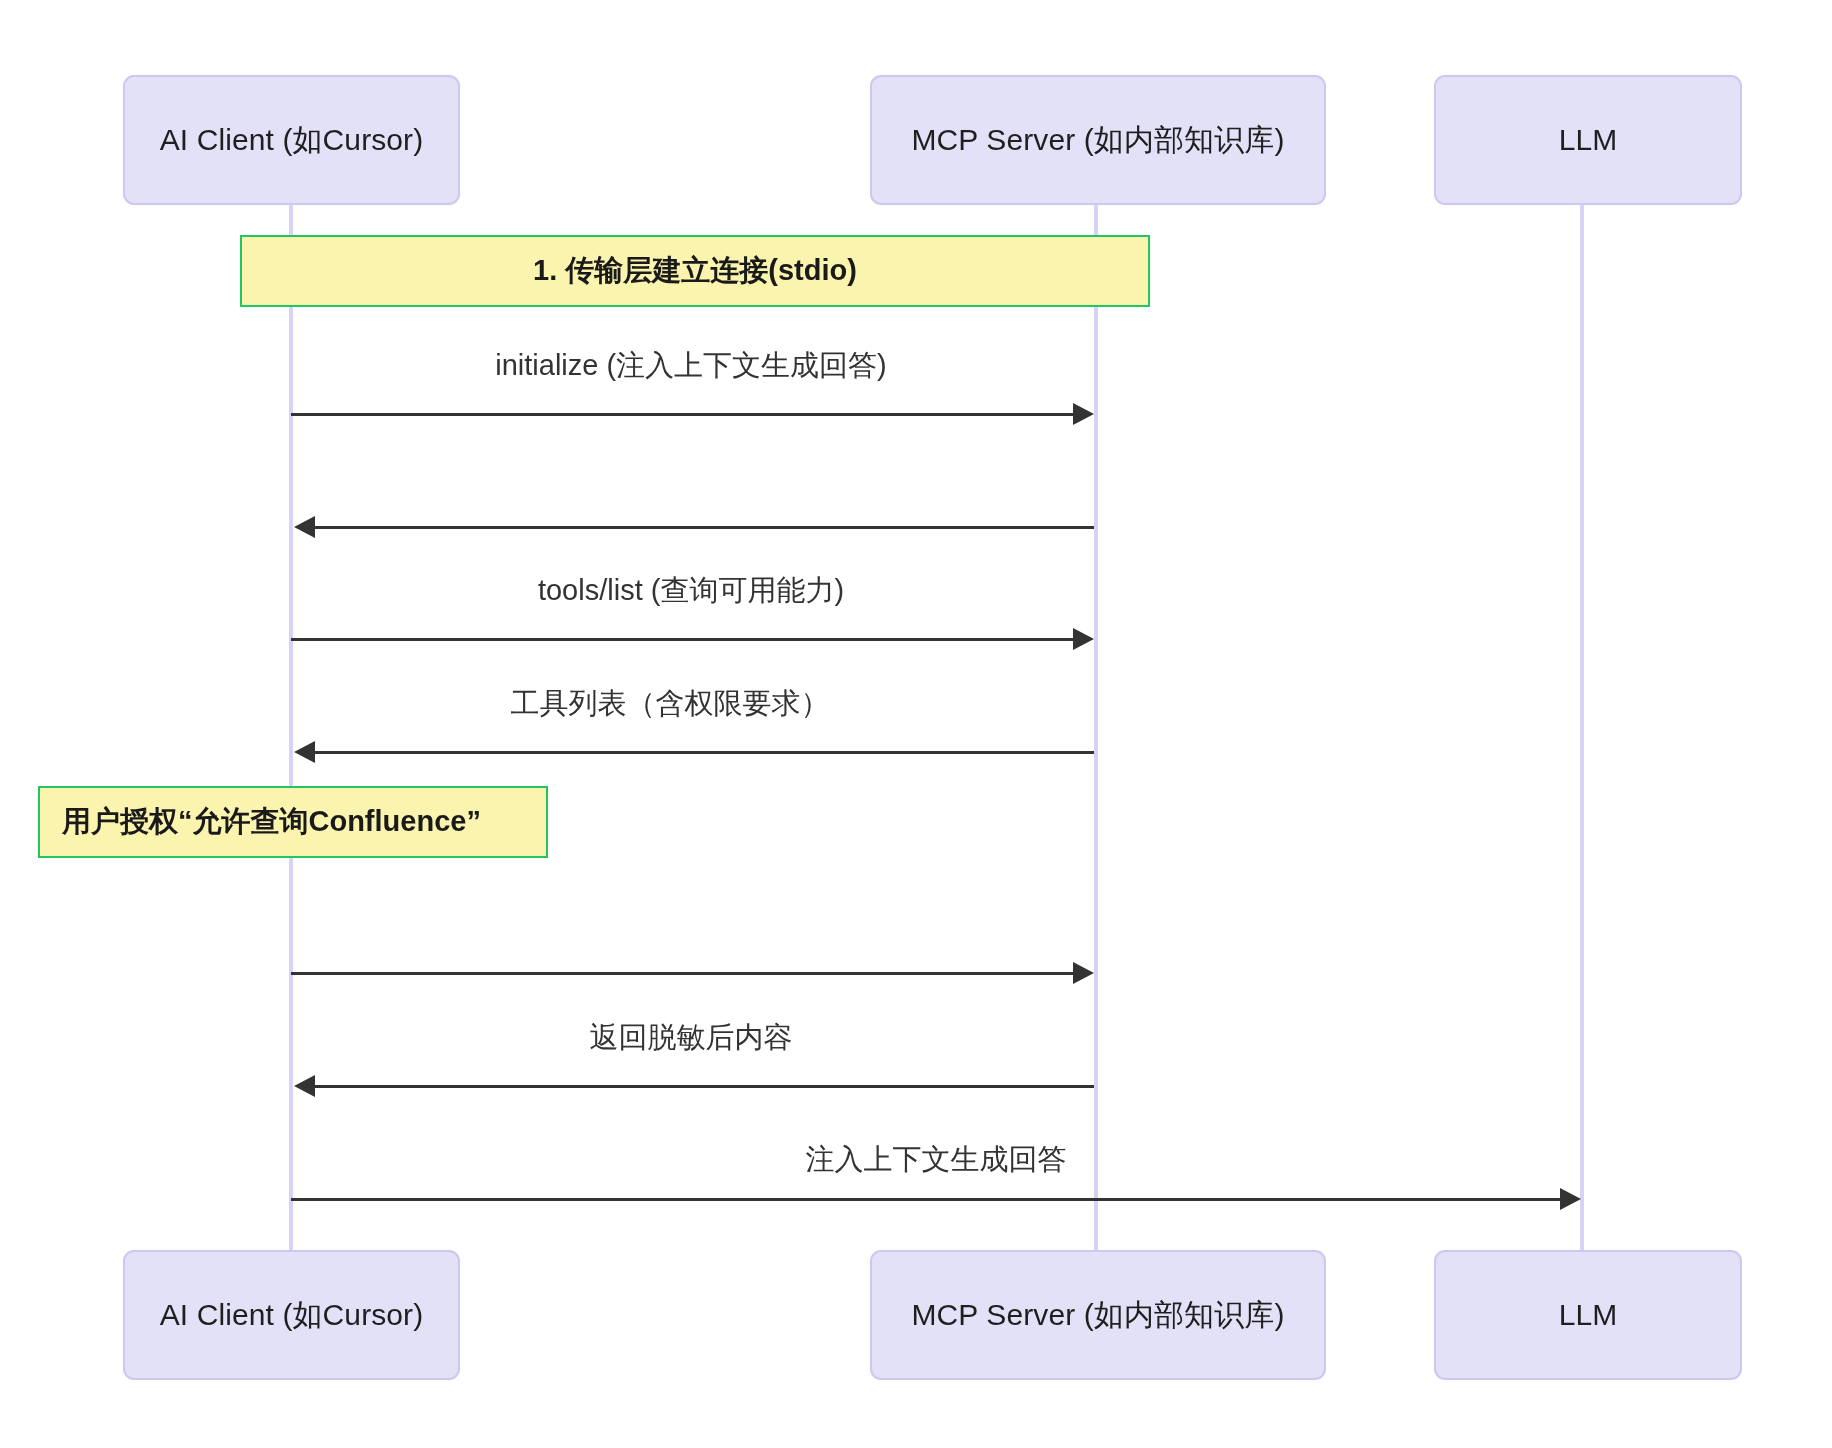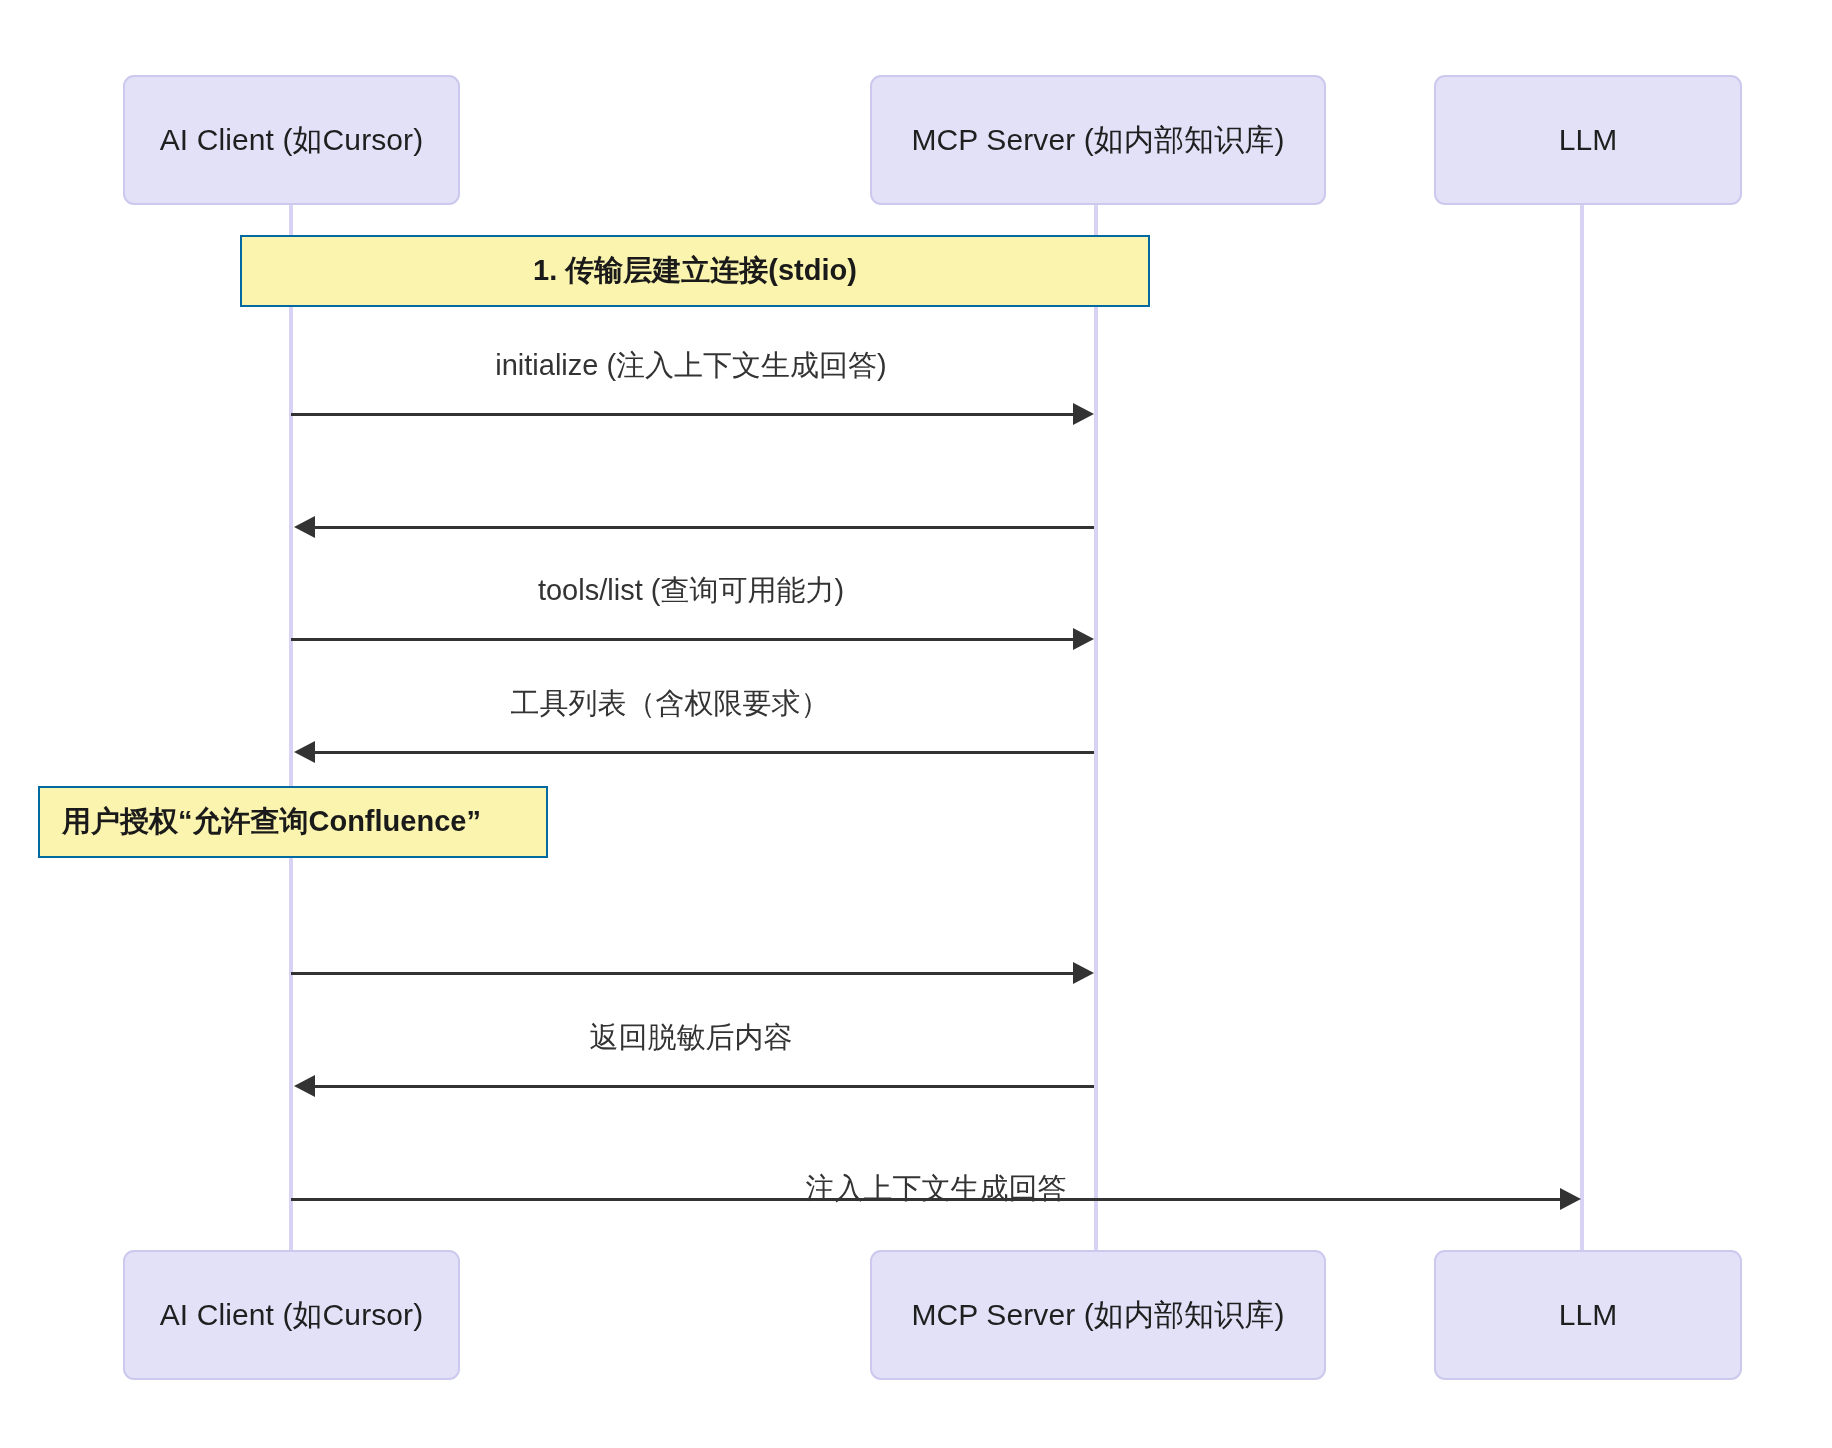--- a/index.html
+++ b/index.html
@@ -40,21 +40,21 @@
     font-size: 30px;
     font-weight: 400;
     letter-spacing: 0.1px;
     white-space: nowrap;
   }
   
   .note {
     position: absolute;
     box-sizing: border-box;
     background: #fbf4ae;
-    border: 2px solid #0369a1;
+    border: 2px solid #22c55e;
     display: flex;
     align-items: center;
     justify-content: center;
     color: #1a1a1a;
     font-size: 29px;
     font-weight: 700;
     white-space: nowrap;
   }
   .note.note-left {
     justify-content: flex-start;
@@ -131,21 +131,21 @@
     <span>用户授权“允许查询Confluence”</span>
   </div>
 
   <div class="msg-line" style="left:291px; top:972px; width:785px;"></div>
   <div class="arrowhead right" style="left:1073px; top:962px;"></div>
 
   <div class="msg-label" style="left:691px; top:1018px;">返回脱敏后内容</div>
   <div class="msg-line" style="left:312px; top:1085px; width:782px;"></div>
   <div class="arrowhead left" style="left:294px; top:1075px;"></div>
 
-  <div class="msg-label" style="left:936px; top:1169px;">注入上下文生成回答</div>
+  <div class="msg-label" style="left:936px; top:1140px;">注入上下文生成回答</div>
   <div class="msg-line" style="left:291px; top:1198px; width:1271px;"></div>
   <div class="arrowhead right" style="left:1560px; top:1188px;"></div>
 
   <div class="participant" style="left:123px; top:1250px; width:337px; height:130px;">
     <span>AI Client (如Cursor)</span>
   </div>
   <div class="participant" style="left:870px; top:1250px; width:456px; height:130px;">
     <span>MCP Server (如内部知识库)</span>
   </div>
   <div class="participant" style="left:1434px; top:1250px; width:308px; height:130px;">

